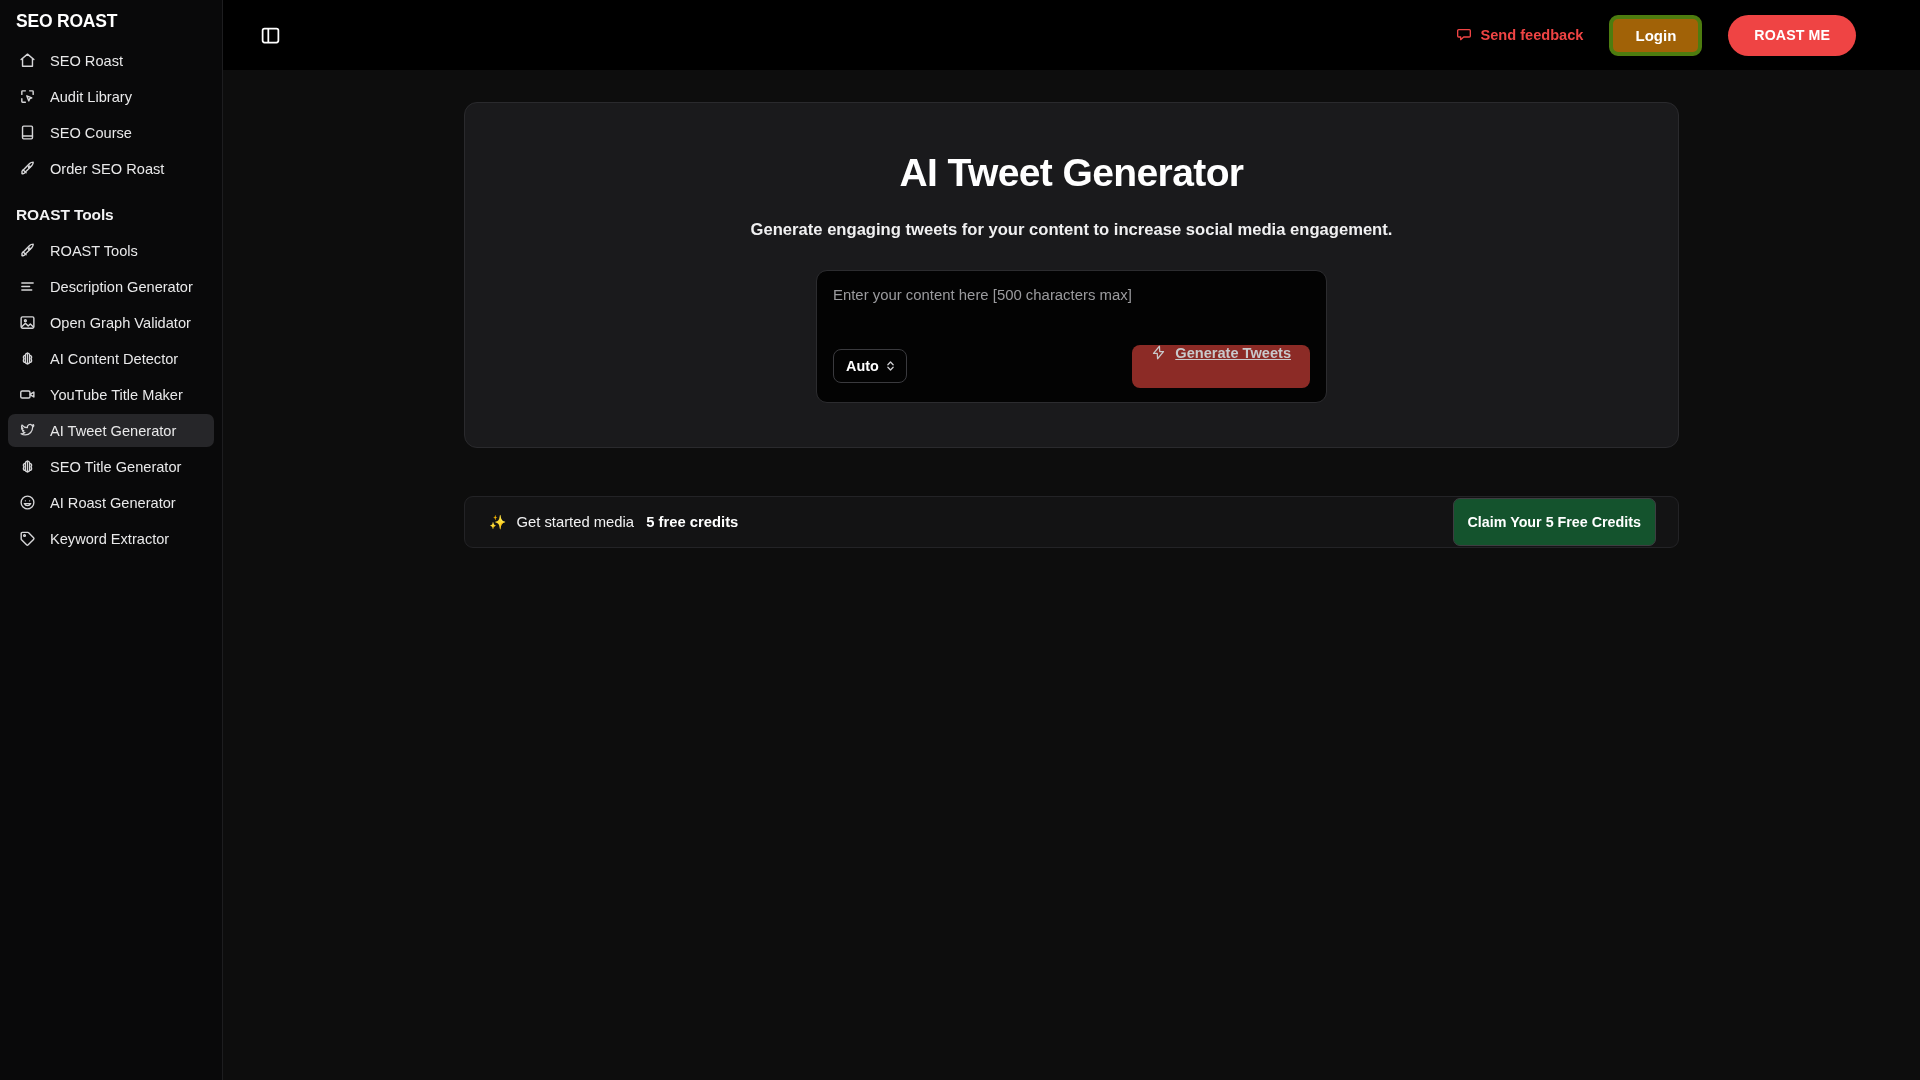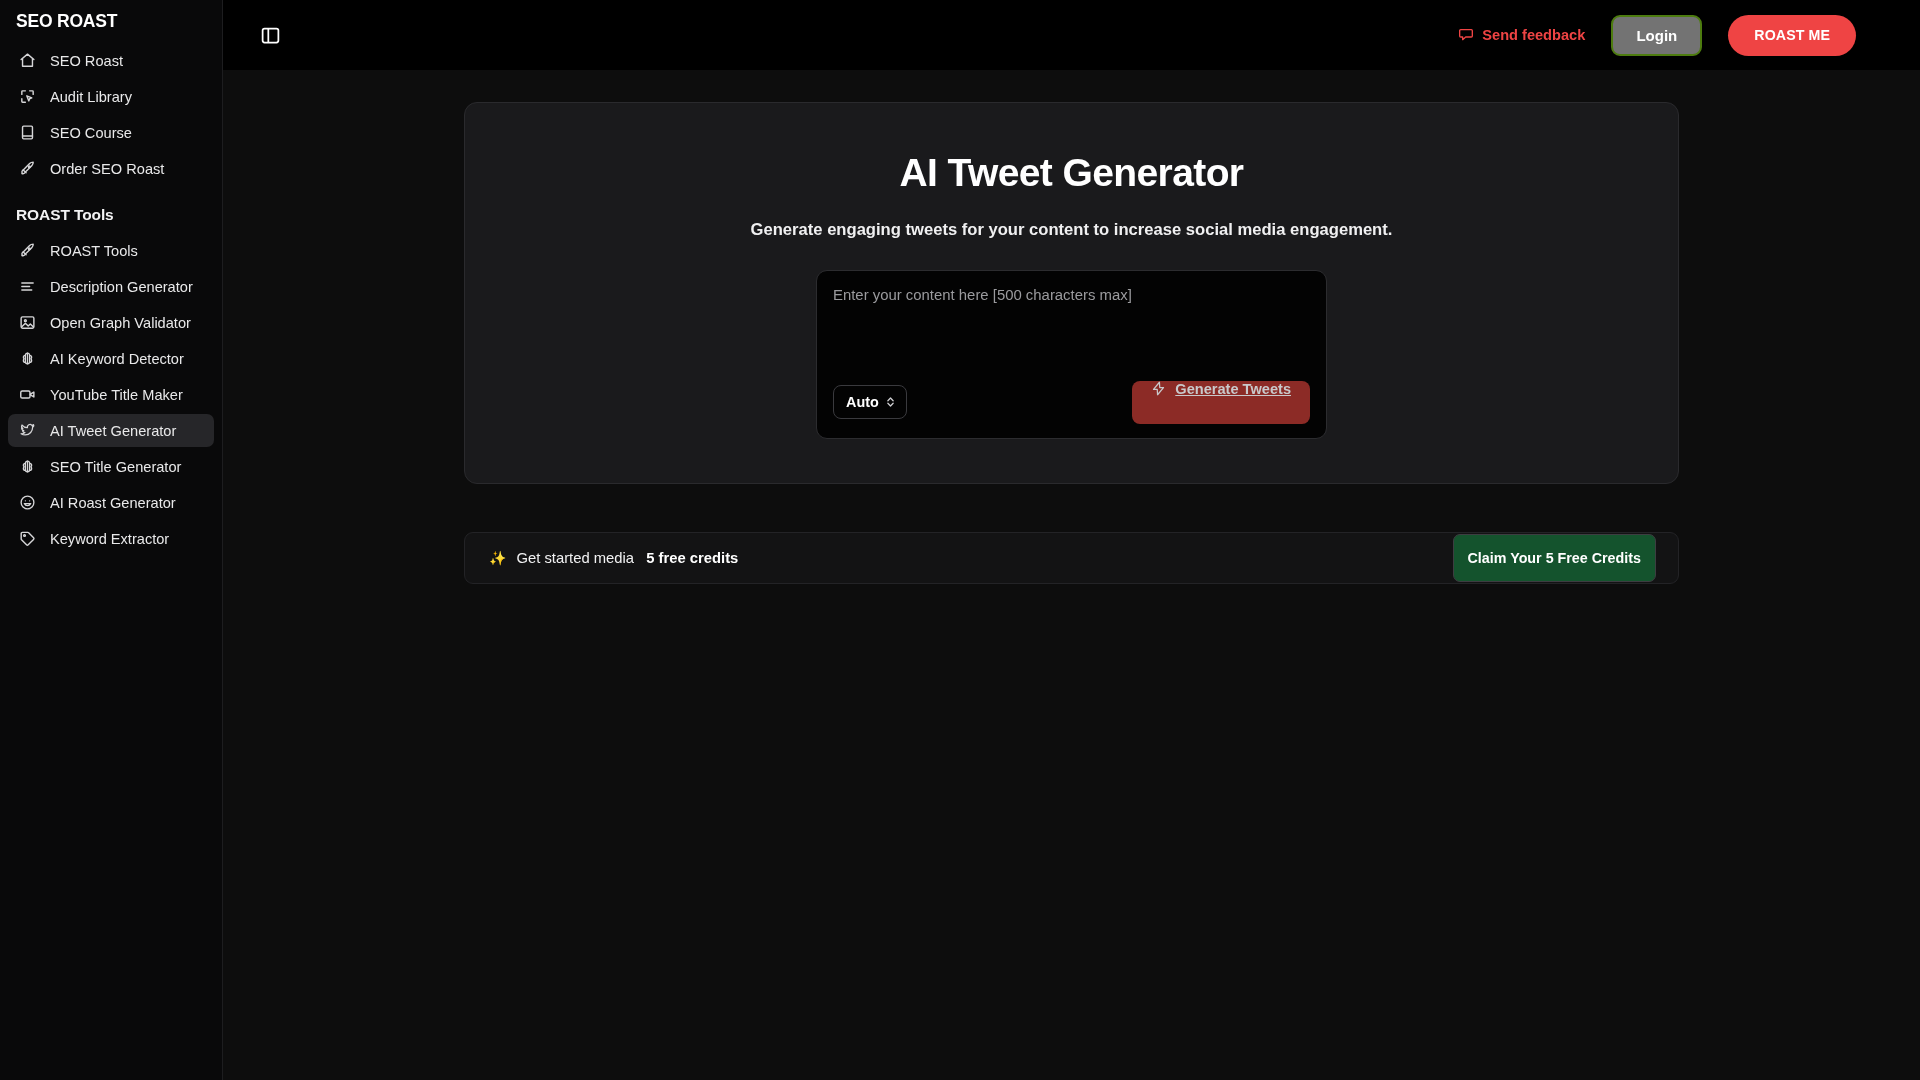--- a/index.html
+++ b/index.html
@@ -108,22 +108,22 @@
     font-size: 14.6px;
     font-weight: 600;
     cursor: pointer;
   }
   .send-feedback svg { width: 16px; height: 16px; display:block; }
   .btn-login {
     height: 41px;
     min-width: 91px;
     padding: 0 22px;
     border-radius: 9px;
-    border: 2px solid #4d7c0f;
-    background: #737373;
+    border: 4px solid #4d7c0f;
+    background: #a16207;
     color: #ffffff;
     font-size: 15px;
     font-weight: 700;
     font-family: inherit;
     cursor: pointer;
     display: flex; align-items: center; justify-content: center;
   }
   .btn-roastme {
     height: 41px;
     padding: 0 26px;
@@ -175,21 +175,20 @@
   .composer {
     margin-top: 30px;
     width: 511px;
     background: #030303;
     border: 1px solid #2c2c2f;
     border-radius: 11px;
     padding: 14px 16px 14px 16px;
     display: flex;
     flex-direction: column;
     min-height: 131px;
-    gap: 36px;
   }
   .composer-text {
     border: none;
     outline: none;
     background: transparent;
     resize: none;
     width: 100%;
     height: 60px;
     color: #f0f0f0;
     font-size: 14.9px;
@@ -361,21 +360,21 @@
 
       <div class="nav-item">
         <span class="ico">
           <svg viewBox="0 0 24 24" fill="none" stroke="currentColor" stroke-width="1.9" stroke-linecap="round" stroke-linejoin="round">
               <path d="M12 4.5a3 3 0 0 0-3 3v9a3 3 0 0 0 3 3 3 3 0 0 0 3-3v-9a3 3 0 0 0-3-3z"></path>
               <path d="M9 7.5a2.8 2.8 0 0 0-2.8 2.8c0 .9.4 1.7 1 2.2-.6.5-1 1.3-1 2.2A2.8 2.8 0 0 0 9 17.5"></path>
               <path d="M15 7.5a2.8 2.8 0 0 1 2.8 2.8c0 .9-.4 1.7-1 2.2.6.5 1 1.3 1 2.2A2.8 2.8 0 0 1 15 17.5"></path>
               <path d="M12 4.5v15"></path>
             </svg>
         </span>
-        <span class="nav-label">AI Keyword Detector</span>
+        <span class="nav-label">AI Content Detector</span>
       </div>
 
       <div class="nav-item">
         <span class="ico">
           <svg viewBox="0 0 24 24" fill="none" stroke="currentColor" stroke-width="2" stroke-linecap="round" stroke-linejoin="round">
               <rect x="2.5" y="7" width="13" height="10" rx="2"></rect>
               <path d="m16 11.5 5-3v7l-5-3z"></path>
             </svg>
         </span>
         <span class="nav-label">YouTube Title Maker</span>

